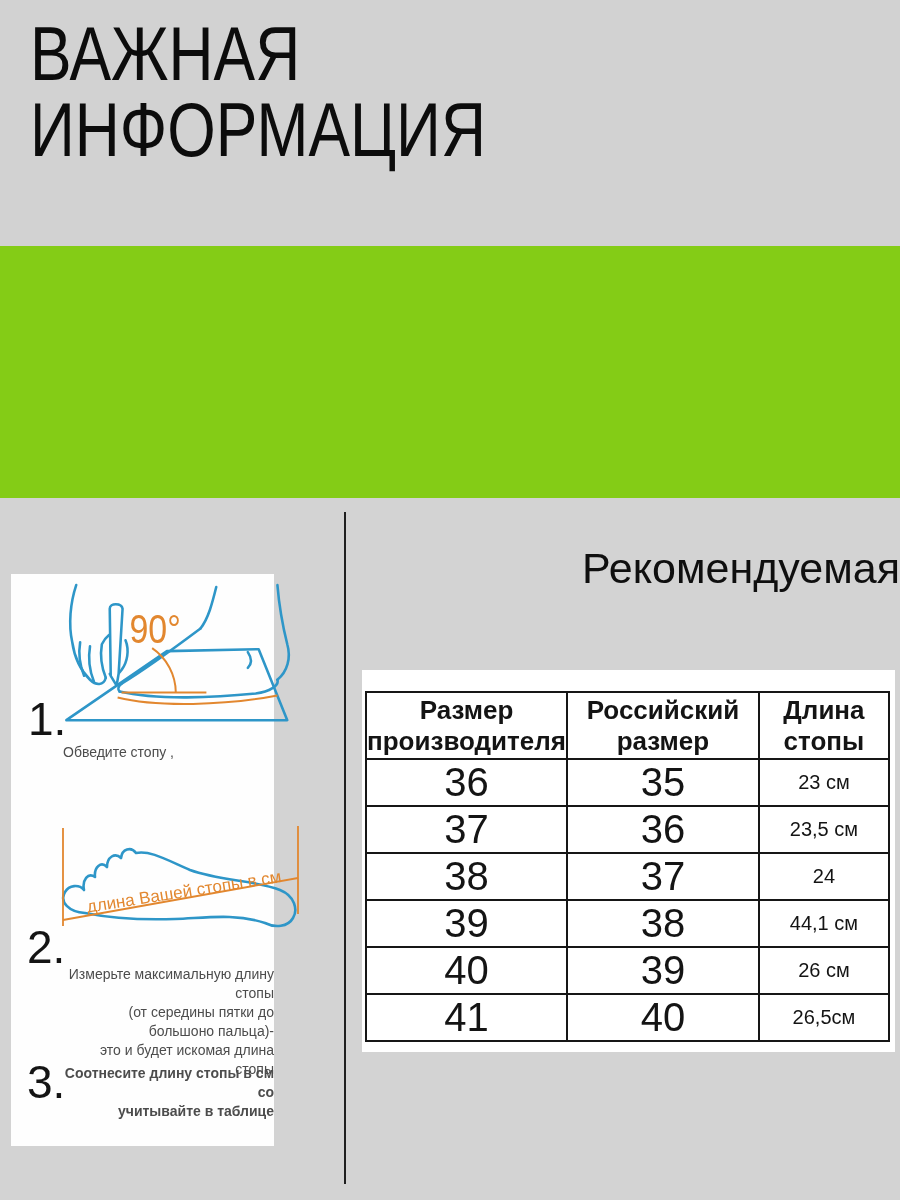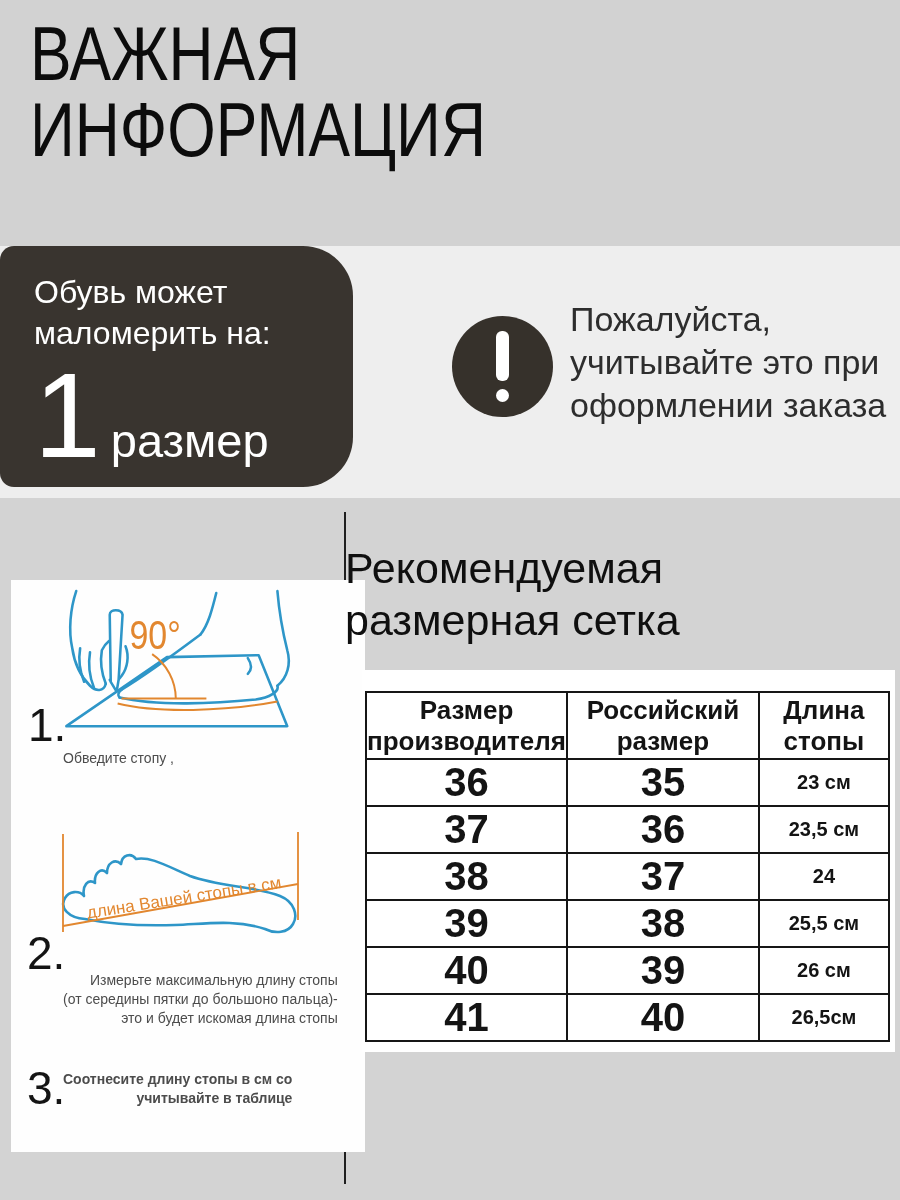--- a/index.html
+++ b/index.html
@@ -46,91 +46,70 @@
   .notice-text{
     position:absolute;left:570px;top:52px;
     font-size:34px;line-height:43px;color:#2d2d2d;
   }
   .notice-text div{white-space:nowrap;}
 
   
   .divider{position:absolute;left:344px;top:14px;width:2px;height:672px;background:#1f1f1f;}
 
   .measure-card{
-    position:absolute;left:11px;top:82px;width:354px;height:572px;
+    position:absolute;left:11px;top:76px;width:263px;height:572px;
     background:#fefefe;
   }
   .step-num{position:absolute;font-size:46px;line-height:1;color:#141414;}
   .step-num.n1{left:17px;top:122px;}
   .step-num.n2{left:16px;top:350px;}
   .step-num.n3{left:16px;top:485px;}
   .step-caption{
     position:absolute;left:52px;font-size:14px;line-height:19px;color:#4c4c4c;text-align:right;
   }
   .step-caption.c1{top:169px;}
   .step-caption.c2{top:391px;}
   .step-caption.c3{top:490px;font-weight:bold;}
   .diagram1{position:absolute;left:8px;top:6px;}
   .diagram2{position:absolute;left:44px;top:246px;}
 
   
   .chart-heading{
     position:absolute;left:345px;top:44px;width:555px;
-    text-align:left;font-size:43px;line-height:52px;color:#0f0f0f;font-weight:400;
+    text-align:right;font-size:43px;line-height:52px;color:#0f0f0f;font-weight:400;
   }
   .table-panel{
     position:absolute;left:362px;top:172px;width:533px;height:382px;background:#ffffff;
   }
   table.size-table{
     border-collapse:collapse;margin:21px 0 0 3px;table-layout:fixed;
   }
   .size-table th,.size-table td{
     border:2px solid #161616;text-align:center;vertical-align:middle;
     padding:0;color:#141414;background:#fff;
   }
   .size-table th{height:67px;font-size:26px;line-height:31px;font-weight:700;}
   .size-table col.c0{width:197px;}
   .size-table col.c1{width:192px;}
   .size-table col.c2{width:130px;}
-  .size-table td{height:46px;font-size:40px;font-weight:700;}
+  .size-table td{height:46px;font-size:40px;font-weight:400;}
   .size-table td.col2{font-size:20px;}
 </style>
 </head>
 <body>
 
 <div class="page">
 
   <div class="band band-top">
     <div class="page-title">
       <div>ВАЖНАЯ</div>
       <div>ИНФОРМАЦИЯ</div>
     </div>
   </div>
 
-  <div class="band band-mid">
-    <div class="alert-card">
-      <div class="alert-line">Обувь может</div>
-      <div class="alert-line">маломерить на:</div>
-      <div class="alert-big">
-        <span class="alert-number">1</span>
-        <span class="alert-unit">размер</span>
-      </div>
-    </div>
-
-    <div class="warning-circle">
-      <div class="excl-bar"></div>
-      <div class="excl-dot"></div>
-    </div>
-
-    <div class="notice-text">
-      <div>Пожалуйста,</div>
-      <div>учитывайте это при</div>
-      <div>оформлении заказа</div>
-    </div>
-  </div>
 
   <div class="band band-bottom">
 
     <div class="divider"></div>
 
     <div class="measure-card">
 
       <svg class="diagram1" width="288" height="162" viewBox="0 0 292 162">
         <g fill="none" stroke="#2e96c8" stroke-width="2.6" stroke-linecap="round" stroke-linejoin="round">
           <path d="M48,141 L150,71 L243,69 L272,141 Z"></path>
@@ -190,21 +169,20 @@
 
       <div class="step-num n3">3.</div>
       <div class="step-caption c3">
         <div>Соотнесите длину стопы в см со</div>
         <div>учитывайте в таблице</div>
       </div>
     </div>
 
     <div class="chart-heading">
       <div>Рекомендуемая</div>
-      <div>размерная сетка</div>
     </div>
 
     <div class="table-panel">
       <table class="size-table">
         <colgroup>
             <col class="c0">
             <col class="c1">
             <col class="c2">
           </colgroup>
         <thead>
@@ -235,21 +213,21 @@
               <td class="col2">23,5 см</td>
             </tr>
             <tr>
               <td class="col0">38</td>
               <td class="col1">37</td>
               <td class="col2">24</td>
             </tr>
             <tr>
               <td class="col0">39</td>
               <td class="col1">38</td>
-              <td class="col2">25,5 см</td>
+              <td class="col2">44,1 см</td>
             </tr>
             <tr>
               <td class="col0">40</td>
               <td class="col1">39</td>
               <td class="col2">26 см</td>
             </tr>
             <tr>
               <td class="col0">41</td>
               <td class="col1">40</td>
               <td class="col2">26,5см</td>

